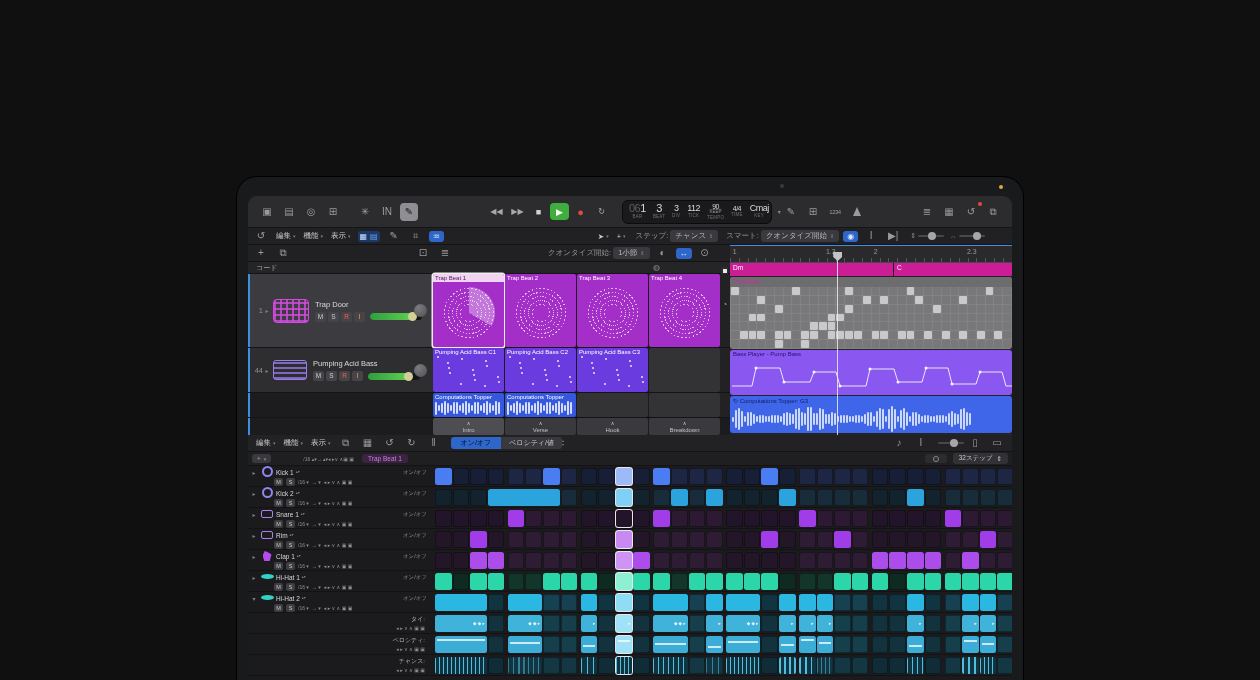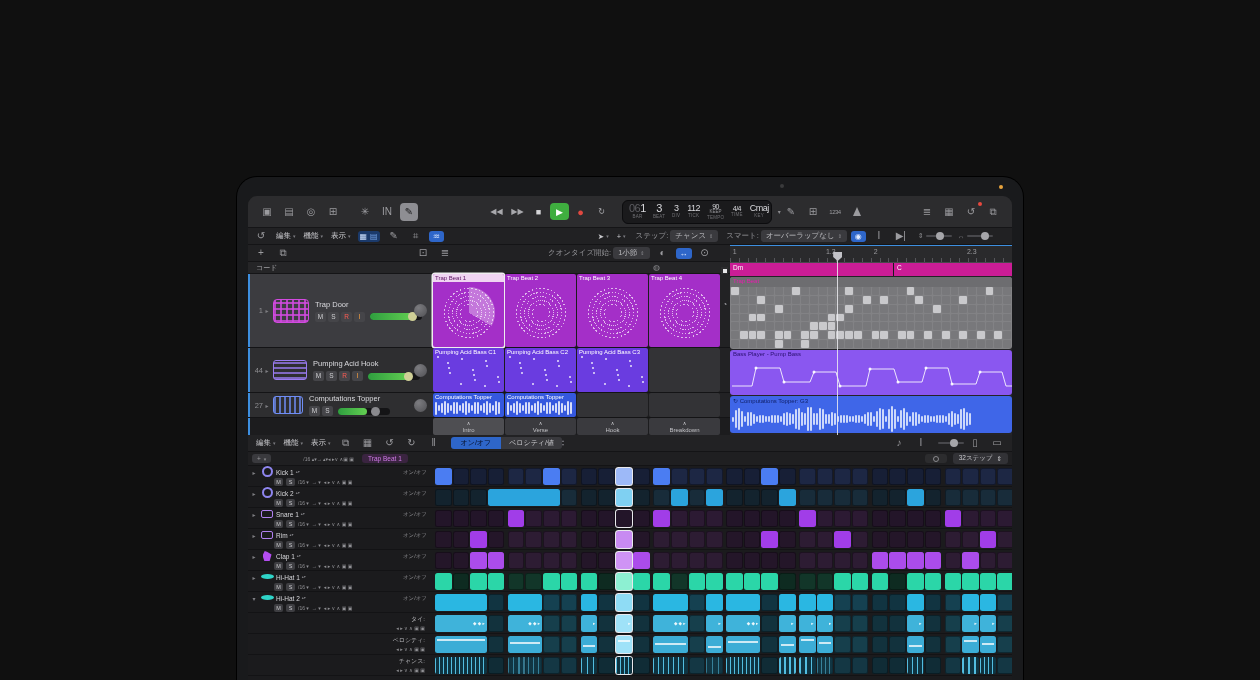--- a/index.html
+++ b/index.html
@@ -299,21 +299,21 @@
           <span>+</span>
           <span class="dd">▾</span>
         </span>
       <span class="lblgray">ステップ:</span>
       <span class="pill">
           <span>チャンス</span>
           <span class="dd">⇕</span>
         </span>
       <span class="lblgray">スマート:</span>
       <span class="pill">
-          <span>オーバーラップなし</span>
+          <span>クオンタイズ開始</span>
           <span class="dd">⇕</span>
         </span>
       <span class="bluebtn">◉</span>
       <span class="ibtn">I</span>
       <span class="ibtn">▶|</span>
       <span class="slider">⇕<span class="trk">
             <span class="kn" style="left:10px"></span>
           </span></span>
       <span class="slider">⇔<span class="trk">
             <span class="kn" style="left:14px"></span>
@@ -384,21 +384,21 @@
               <div class="queue">
                 <div style="margin-top: 26px;">◔</div>
               </div>
             </div>
             <div class="lrow" style="top: 86px; height: 45px;">
               <div class="lhead">
                 <div class="tnum">44</div>
                 <div class="disc">▸</div>
                 <div class="ticon icon-synth"></div>
                 <div class="tmeta">
-                  <div class="tname">Pumping Acid Hook</div>
+                  <div class="tname">Pumping Acid Bass</div>
                   <div class="tctl">
                     <div class="mb">M</div>
                     <div class="mb">S</div>
                     <div class="mb r">R</div>
                     <div class="mb i">I</div>
                     <div class="meter">
                       <div class="fill" style="width: 80%;"></div>
                       <div class="mkn" style="left: calc(76% - 4px);"></div>
                     </div>
                   </div>
@@ -461,37 +461,20 @@
                     <span style="left: 35px; top: 13px;"></span>
                     <span style="left: 10px; top: 6px;"></span>
                     <span style="left: 47px; top: 29px;"></span>
                   </div>
                 </div>
                 <div class="cell empty"></div>
               </div>
               <div class="queue"></div>
             </div>
             <div class="lrow" style="top: 131px; height: 25px;">
-              <div class="lhead">
-                <div class="tnum">27</div>
-                <div class="disc">▸</div>
-                <div class="ticon icon-keys"></div>
-                <div class="tmeta">
-                  <div class="tname">Computations Topper</div>
-                  <div class="tctl">
-                    <div class="mb">M</div>
-                    <div class="mb">S</div>
-                    <div class="meter">
-                      <div class="fill" style="width: 55%;"></div>
-                      <div class="mkn gray" style="left: calc(72% - 4px);"></div>
-                    </div>
-                  </div>
-                </div>
-                <div class="pan"></div>
-              </div>
               <div class="cells">
                 <div class="cell" style="background: rgb(53, 88, 222);">
                   <div class="clabel">Computations Topper</div>
                   <div class="miniwave">
                     <i style="height: 13.0023px;"></i>
                     <i style="height: 5.63174px;"></i>
                     <i style="height: 9.73044px;"></i>
                     <i style="height: 13.9992px;"></i>
                     <i style="height: 9.94393px;"></i>
                     <i style="height: 5.36632px;"></i>

